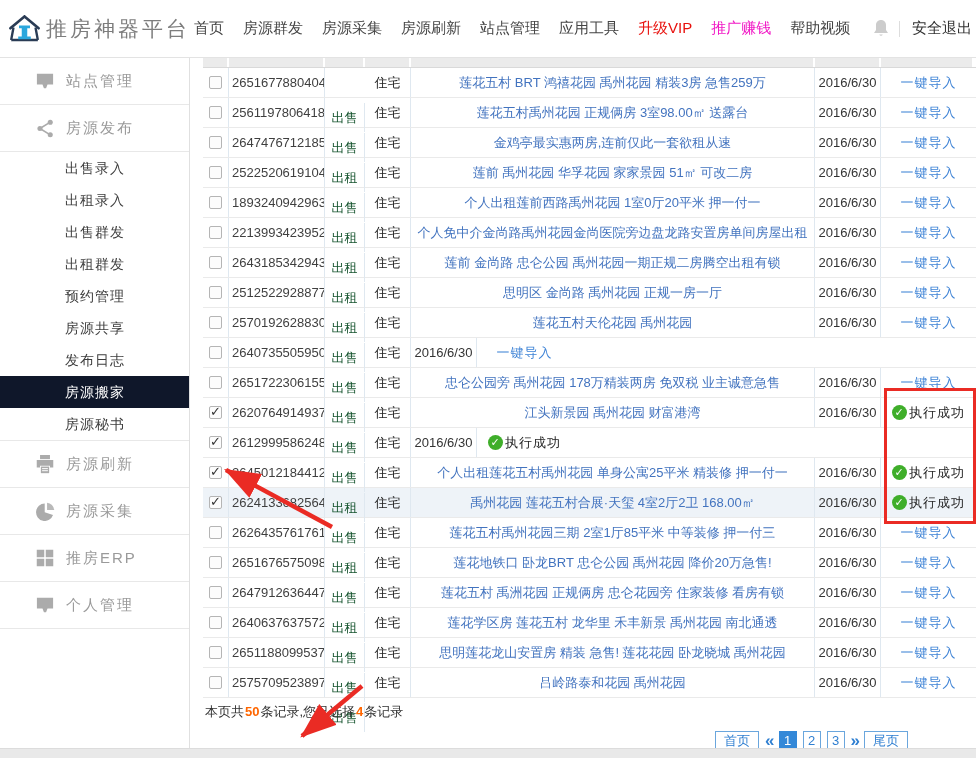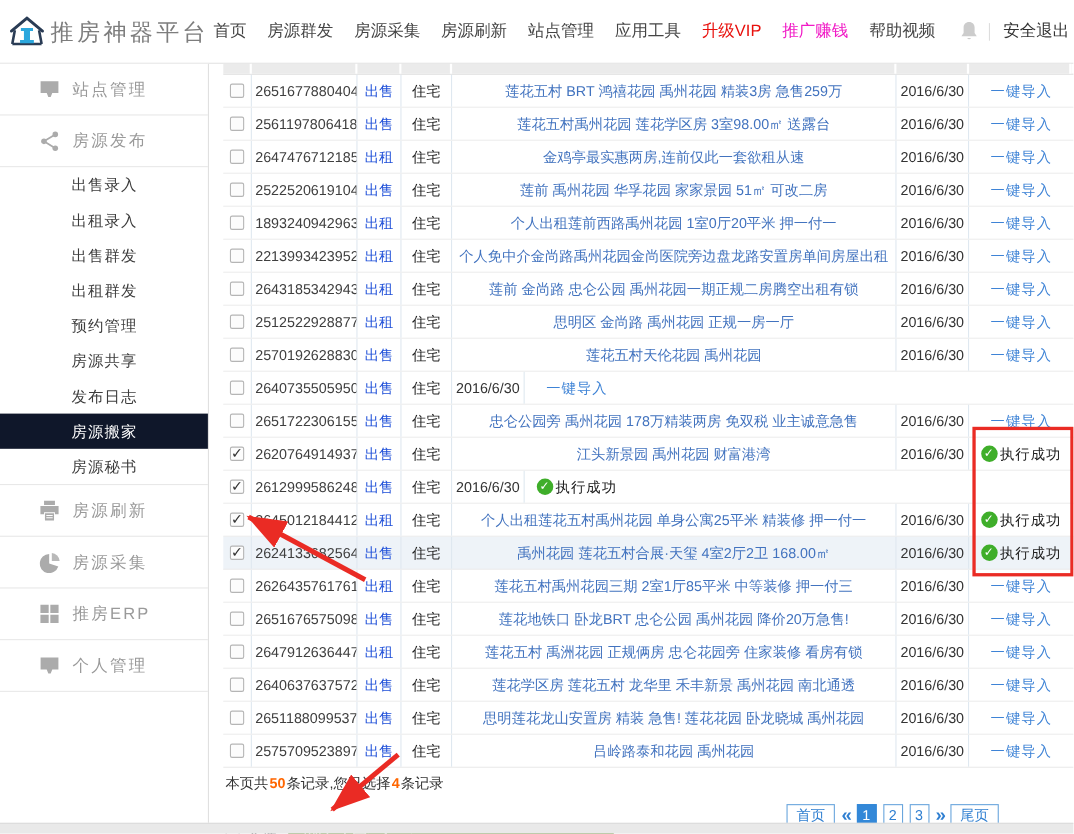--- a/index.html
+++ b/index.html
@@ -30,21 +30,21 @@
   .main{position:absolute;left:203px;top:58px;width:773px;}
   .sliver{display:flex;height:9px;border-bottom:1px solid #d9d9d9;}
   .sliver>div{background:#ebebeb;border-right:2px solid #fff;box-sizing:border-box;height:100%;}
   .row{display:flex;height:30px;border-bottom:1px solid #eaeaea;box-sizing:border-box;
        font-size:13px;color:#333;background:#fff;}
   .row.hl{background:#eef3f8;}
   .cell{height:100%;display:flex;align-items:center;justify-content:center;
         border-right:1px solid #dfe8f0;box-sizing:border-box;overflow:hidden;white-space:nowrap;}
   .c-cb{width:26px;}
   .c-id{width:96px;justify-content:flex-start;padding-left:3px;color:#3f3f3f;}
-  .c-type{width:40px;color:#1d4ed8;}
+  .c-type{width:40px;color:#14532d;margin-top:35px;}
   .c-cat{width:46px;color:#222;}
   .c-title{width:404px;color:#4273bf;cursor:pointer;}
   .c-date{width:66px;}
   .c-action{width:95px;border-right:none;}
   .import-link{color:#3e83d6;cursor:pointer;letter-spacing:1px;}
   .success{display:flex;align-items:center;color:#222;letter-spacing:1px;}
   .gcheck{width:15px;height:15px;border-radius:50%;background:#3fae2a;color:#fff;font-size:11px;
           line-height:15px;text-align:center;font-weight:bold;margin-right:2px;flex:none;}
   .cb{width:13px;height:13px;border:1px solid #b5b5b5;background:#fcfcfc;border-radius:2px;
       position:relative;box-sizing:border-box;display:inline-block;cursor:pointer;flex:none;}
@@ -197,21 +197,21 @@
           <span class="import-link">一键导入</span>
         </div>
       </div>
       <div class="row">
         <div class="cell c-cb">
           <span class="cb"></span>
         </div>
         <div class="cell c-id">25611978064186</div>
         <div class="cell c-type">出售</div>
         <div class="cell c-cat">住宅</div>
-        <div class="cell c-title">莲花五村禹州花园 莲花学区房 3室98.00㎡ 送露台</div>
+        <div class="cell c-title">莲花五村禹州花园 正规俩房 3室98.00㎡ 送露台</div>
         <div class="cell c-date">2016/6/30</div>
         <div class="cell c-action">
           <span class="import-link">一键导入</span>
         </div>
       </div>
       <div class="row">
         <div class="cell c-cb">
           <span class="cb"></span>
         </div>
         <div class="cell c-id">26474767121851</div>

